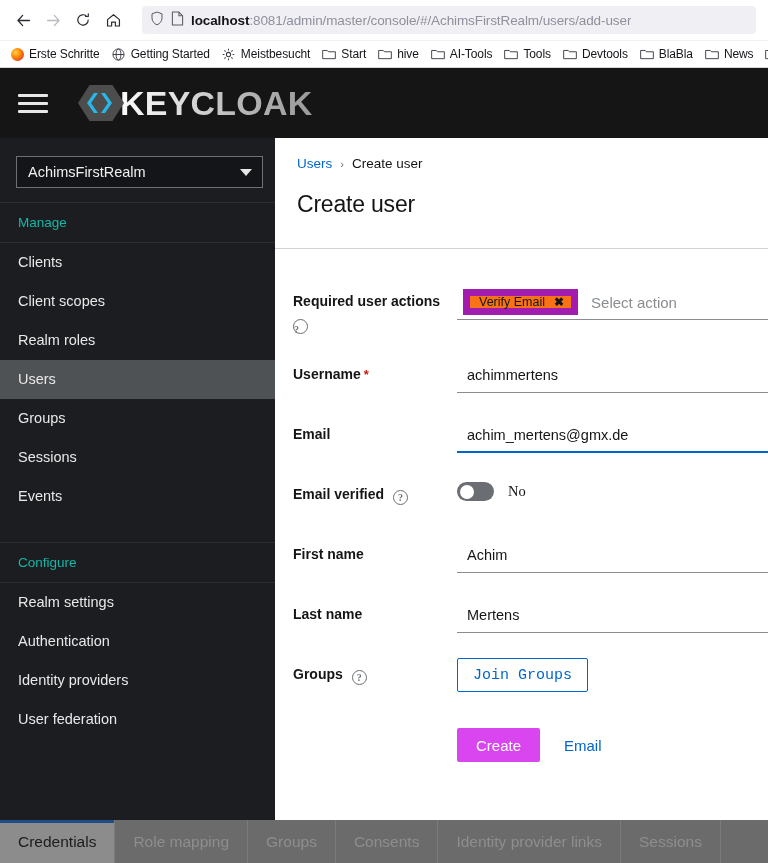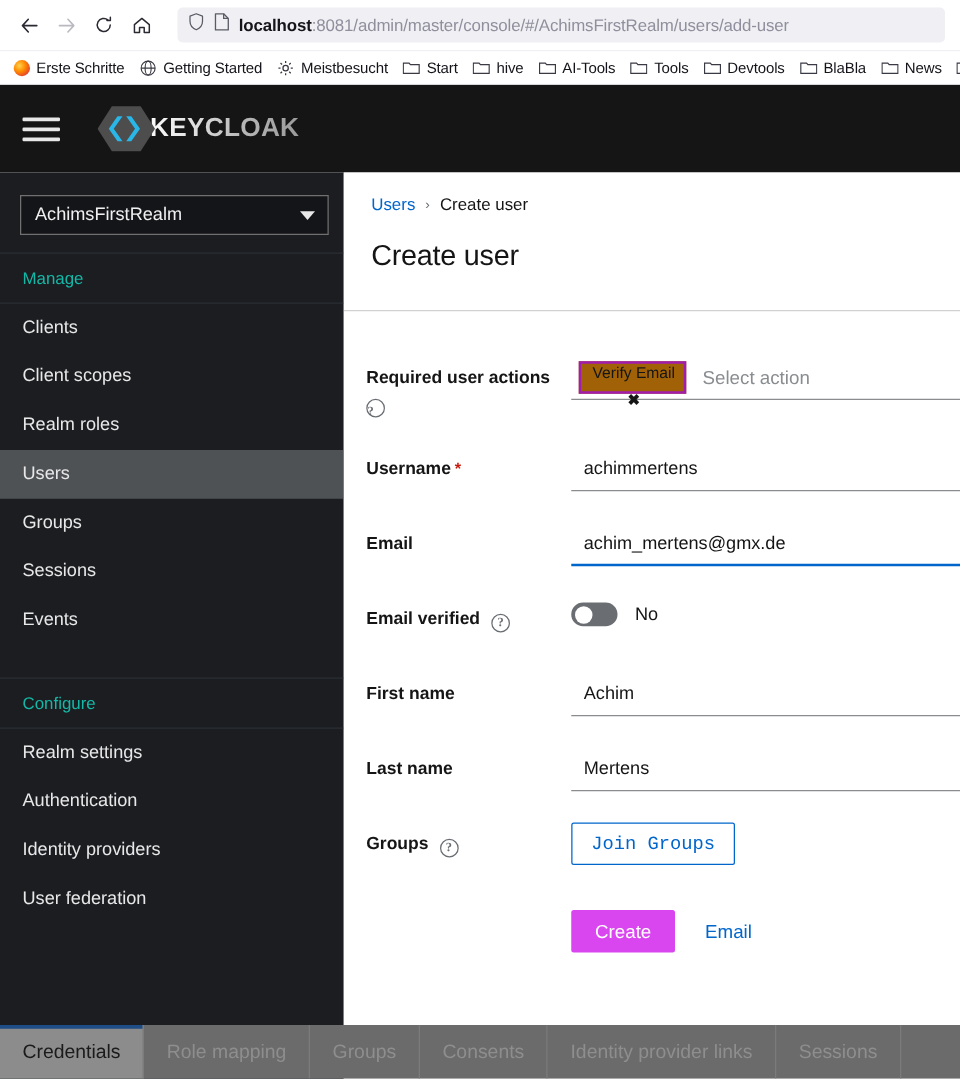--- a/index.html
+++ b/index.html
@@ -92,21 +92,21 @@
   .hamburger {
     width: 38px; height: 38px;
     display: flex; flex-direction: column; justify-content: center; gap: 5px;
     padding: 0 4px;
     cursor: pointer;
   }
   .hamburger span { display:block; height: 3px; background: #e8e8e8; border-radius: 1px; }
   .brand { display: flex; align-items: center; margin-left: 26px; }
   .brand-logo { width: 46px; height: 40px; position: relative; flex: 0 0 auto; }
   .brand-word {
-    font-size: 21px;
+    font-size: 34px;
     font-weight: 700;
     letter-spacing: 0.2px;
     margin-left: -4px;
     background: linear-gradient(90deg, #fafafa 0%, #e6e6e6 25%, #b9b9b9 60%, #9a9a9a 100%);
     -webkit-background-clip: text;
     background-clip: text;
     color: transparent;
   }
 
   
@@ -234,48 +234,47 @@
     height: 35px;
     display: flex;
     align-items: center;
     padding: 0 4px 0 6px;
     gap: 2px;
   }
   .chip {
     display: inline-flex;
     align-items: center;
     gap: 9px;
-    border: 2px solid #a21caf;
-    background: #a16207;
+    border: 7px solid #a21caf;
+    background: #f97316;
     height: 26px;
     padding: 0 7px 0 9px;
     font-size: 12.5px;
     color: #151515;
     cursor: default;
-    flex-direction: column;
   }
   .chip-x { font-size: 12px; font-weight: bold; color: #151515; cursor: pointer; line-height: 1; }
   .chip-placeholder { color: #8a8d90; font-size: 15px; padding-left: 11px; }
 
   .toggle-wrap { display: flex; align-items: center; gap: 14px; padding-top: 4px; }
   .toggle {
     width: 37px; height: 19px;
     border-radius: 10px;
     background: #6a6e73;
     position: relative;
     cursor: pointer;
     flex: 0 0 auto;
   }
   .toggle .knob {
     position: absolute; top: 2.5px; left: 3px;
     width: 14px; height: 14px;
     border-radius: 50%;
     background: #fff;
   }
-  .toggle-text { font-size: 14.5px; color: #151515; }
+  .toggle-text { font-size: 14.5px; color: #151515; font-family: Liberation Serif, serif; }
 
   .btn-secondary {
     border: 1px solid #0066cc;
     background: #fff;
     color: #0066cc;
     font-size: 15px;
     height: 34px;
     padding: 0 15px;
     cursor: pointer;
     border-radius: 2px;

